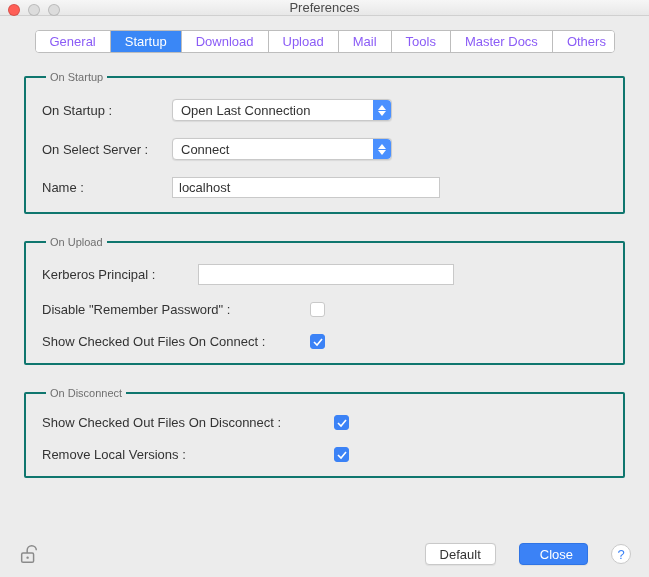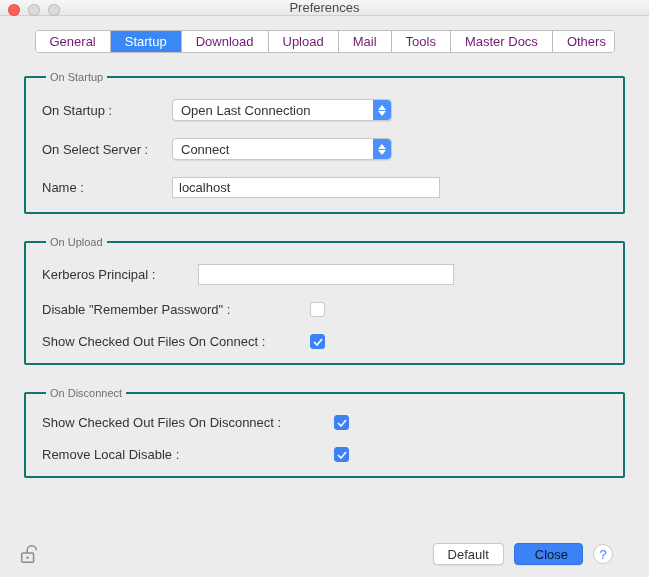--- a/index.html
+++ b/index.html
@@ -45,21 +45,21 @@
     border: 1px solid #bdbdbd;
     border-radius: 4px;
     overflow: hidden;
     background: #fff;
   }
   .tab {
     flex: 0 0 auto;
     padding: 3px 14px;
     border-right: 1px solid #bdbdbd;
     font-size: 13px;
-    color: #701a75;
+    color: #8b5cf6;
     background: #fff;
     cursor: default;
     white-space: nowrap;
   }
   .tab:last-child { border-right: none; }
   .tab.active {
     background: #3a87f6;
     color: #fff;
   }
   fieldset.group {
@@ -138,25 +138,25 @@
   .mac-check.checked {
     background: #3b82f6;
     border-color: #3b82f6;
   }
   .mac-check.checked svg { display: block; }
   .mac-check svg { display: none; }
   .footer {
     position: absolute;
     bottom: 12px;
     left: 18px;
-    right: 36px;
-    display: flex;
-    align-items: center;
-    justify-content: center;
-    gap: 10px;
+    right: 18px;
+    display: flex;
+    align-items: center;
+    justify-content: center;
+    gap: 23px;
   }
   .footer .spacer { flex: 1; }
   .lock {
     width: 22px; height: 22px;
     color: #8a8a8a;
   }
   .btn {
     height: 22px;
     border: 1px solid #c9c9c9;
     border-radius: 4px;
@@ -164,21 +164,21 @@
     font-size: 13px;
     padding: 0 14px;
     display: inline-flex;
     align-items: center;
     cursor: default;
     box-shadow: 0 0.5px 1px rgba(0,0,0,0.06);
   }
   .btn.primary {
     background: #3b82f6;
     border-color: #2f74e5;
-    color: #0f172a;
+    color: #ffffff;
     padding-left: 20px;
   }
   .help {
     width: 20px; height: 20px;
     border-radius: 50%;
     border: 1px solid #c9c9c9;
     background: #fff;
     display: inline-flex;
     align-items: center;
     justify-content: center;
@@ -282,21 +282,21 @@
     <div class="row">
       <div class="lab" style="width:292px">Show Checked Out Files On Disconnect :</div>
       <span class="mac-check checked">
         <svg width="10" height="10" viewBox="0 0 10 10">
             <path d="M1 5 L4 8 L9 2" stroke="#fff" stroke-width="1.6" fill="none"></path>
           </svg>
       </span>
     </div>
 
     <div class="row">
-      <div class="lab" style="width:292px">Remove Local Disable :</div>
+      <div class="lab" style="width:292px">Remove Local Versions :</div>
       <span class="mac-check checked">
         <svg width="10" height="10" viewBox="0 0 10 10">
             <path d="M1 5 L4 8 L9 2" stroke="#fff" stroke-width="1.6" fill="none"></path>
           </svg>
       </span>
     </div>
   </fieldset>
 
 </div>
 

